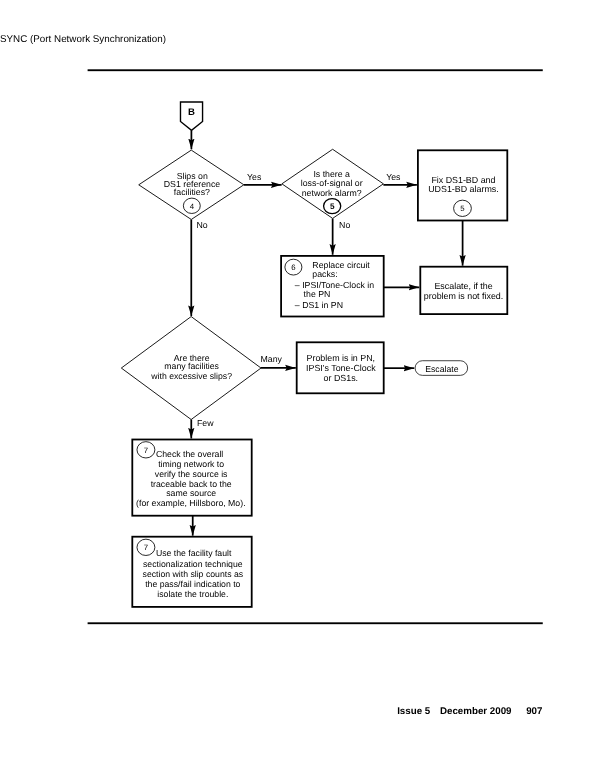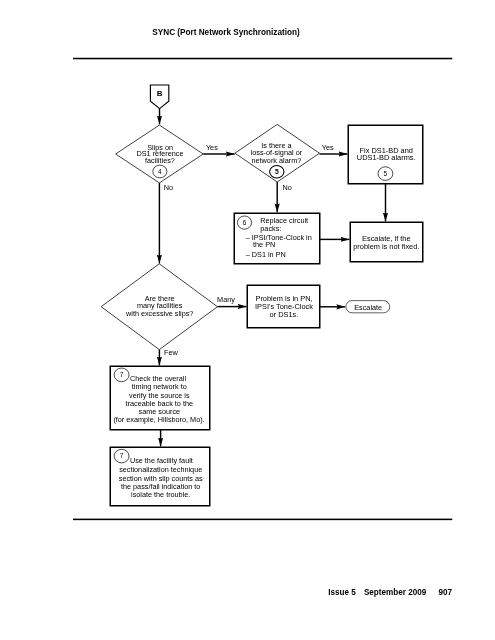--- a/index.html
+++ b/index.html
@@ -1,36 +1,36 @@
 <!DOCTYPE html>
 <html><head>
 <meta charset="utf-8">
 <style>
   html,body{margin:0;padding:0;background:#ffffff;}
   body{width:495px;height:640px;position:relative;overflow:hidden;
        font-family:"Liberation Sans",sans-serif;color:#000;}
   .page{position:absolute;left:0;top:0;width:495px;height:640px;will-change:transform;}
-  #hdr{position:absolute;left:0;top:27.6px;width:452px;text-align:center;
-       font-size:8.2px;font-weight:bold;line-height:10px;white-space:nowrap;}
+  #hdr{position:absolute;left:0;top:27.6px;width:452px;text-align:left;
+       font-size:8.2px;font-weight:normal;line-height:10px;white-space:nowrap;}
   #figtitle{position:absolute;left:73px;top:61.3px;font-size:8.87px;font-weight:bold;
             line-height:11px;white-space:nowrap;}
   #footer{position:absolute;left:0;top:588.4px;width:452px;text-align:right;
           font-size:8.15px;font-weight:bold;line-height:10px;white-space:nowrap;}
   #chart{position:absolute;left:0;top:0;}
   .flowtext{font-family:"Liberation Sans",sans-serif;fill:#000;}
   .edgelabel{font-family:"Liberation Sans",sans-serif;font-size:7.3px;fill:#000;}
   .steptxt{font-family:"Liberation Sans",sans-serif;font-size:6.5px;fill:#000;}
   .steptxt.bold{font-weight:bold;font-size:6.8px;}
 </style>
 </head>
 <body>
 
 <div class="page">
   <div id="hdr">SYNC (Port Network Synchronization)</div>
-  <div id="footer">Issue 5 September 2009  907</div>
+  <div id="footer">Issue 5 December 2009  907</div>
 
   <svg id="chart" width="495" height="640" viewBox="0 0 495 640">
     <defs>
       <marker id="ah" markerWidth="11" markerHeight="8" refX="8.9" refY="2.9" orient="auto" markerUnits="userSpaceOnUse">
         <path d="M0,0.3 L8.9,2.9 L0,5.5 L1.35,2.9 Z" fill="#000"></path>
       </marker>
     </defs>
     <rect id="rule-top" x="73" y="57.75" width="379.3" height="1.55" fill="#000"></rect>
     <rect id="rule-bot" x="73" y="518.6" width="379.3" height="1.55" fill="#000"></rect>
     <g id="g-edges">

